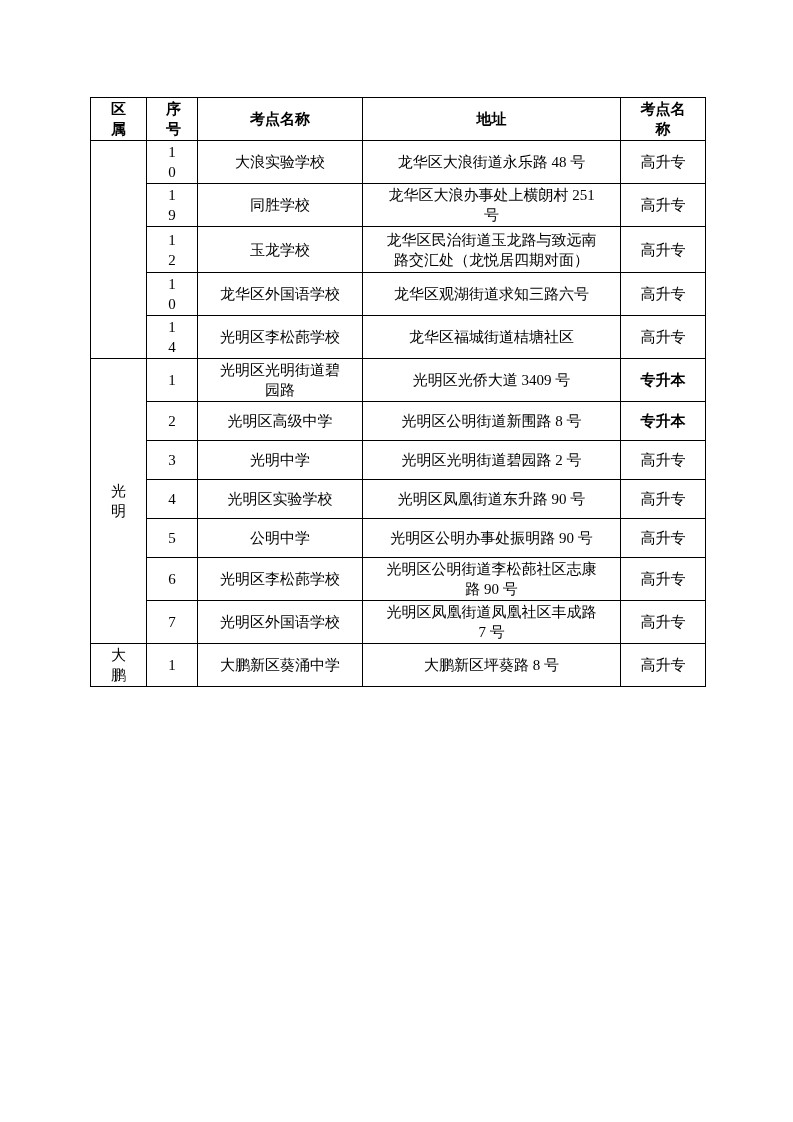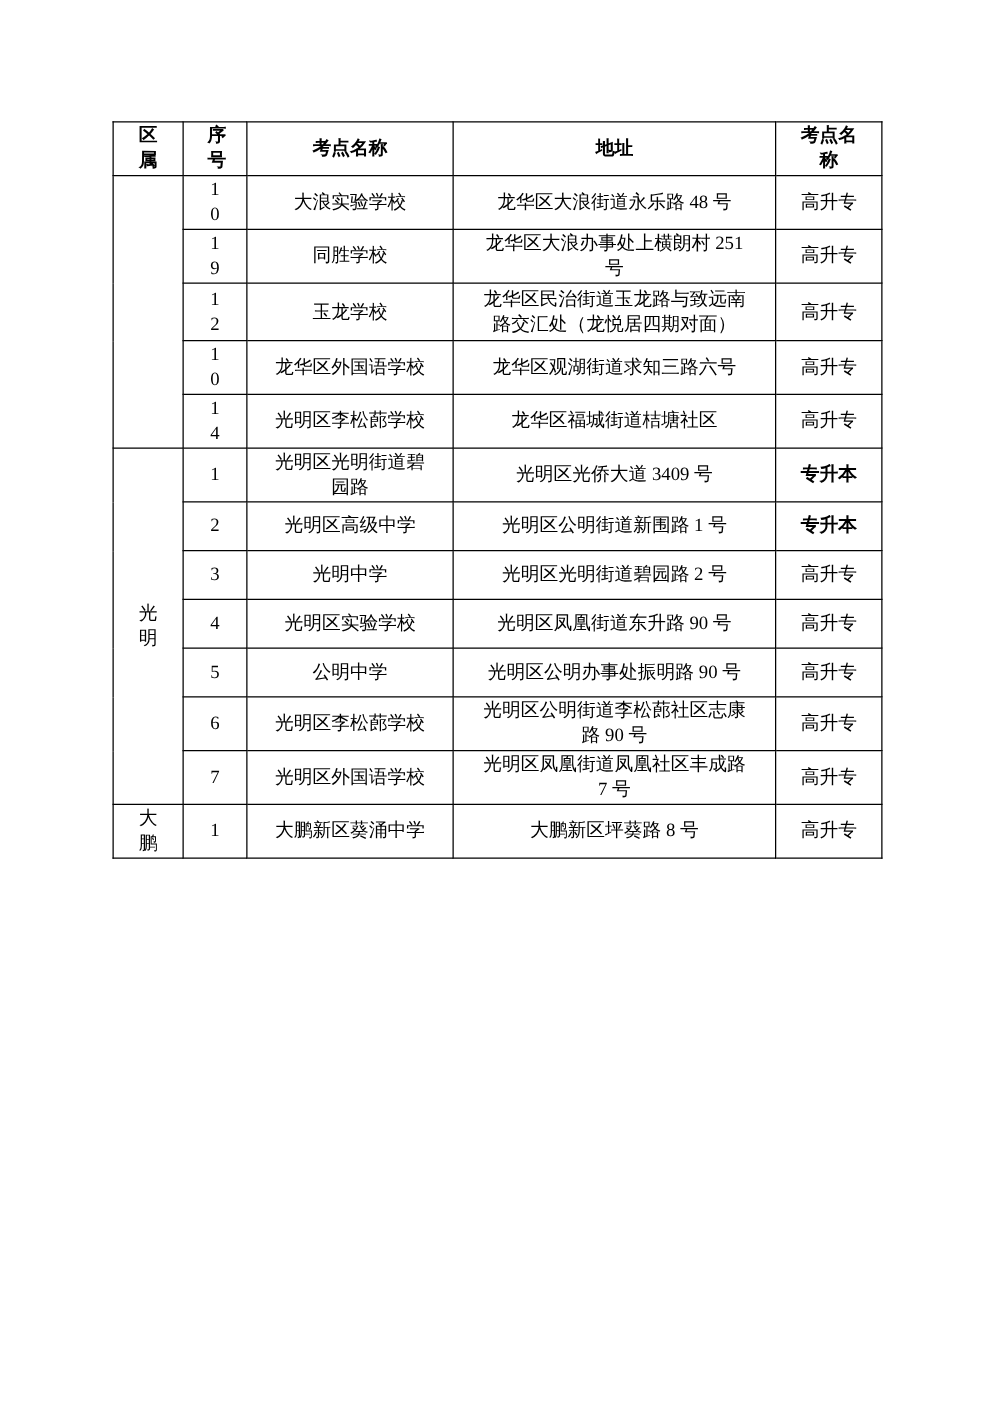--- a/index.html
+++ b/index.html
@@ -107,21 +107,21 @@
       <tr class="row">
         <td rowspan="7">光明</td>
         <td>1</td>
         <td>光明区光明街道碧园路</td>
         <td>光明区光侨大道 3409 号</td>
         <td class="bold">专升本</td>
       </tr>
       <tr class="row">
         <td>2</td>
         <td>光明区高级中学</td>
-        <td>光明区公明街道新围路 1 号</td>
+        <td>光明区公明街道新围路 8 号</td>
         <td class="bold">专升本</td>
       </tr>
       <tr class="row">
         <td>3</td>
         <td>光明中学</td>
         <td>光明区光明街道碧园路 2 号</td>
         <td>高升专</td>
       </tr>
       <tr class="row">
         <td>4</td>

